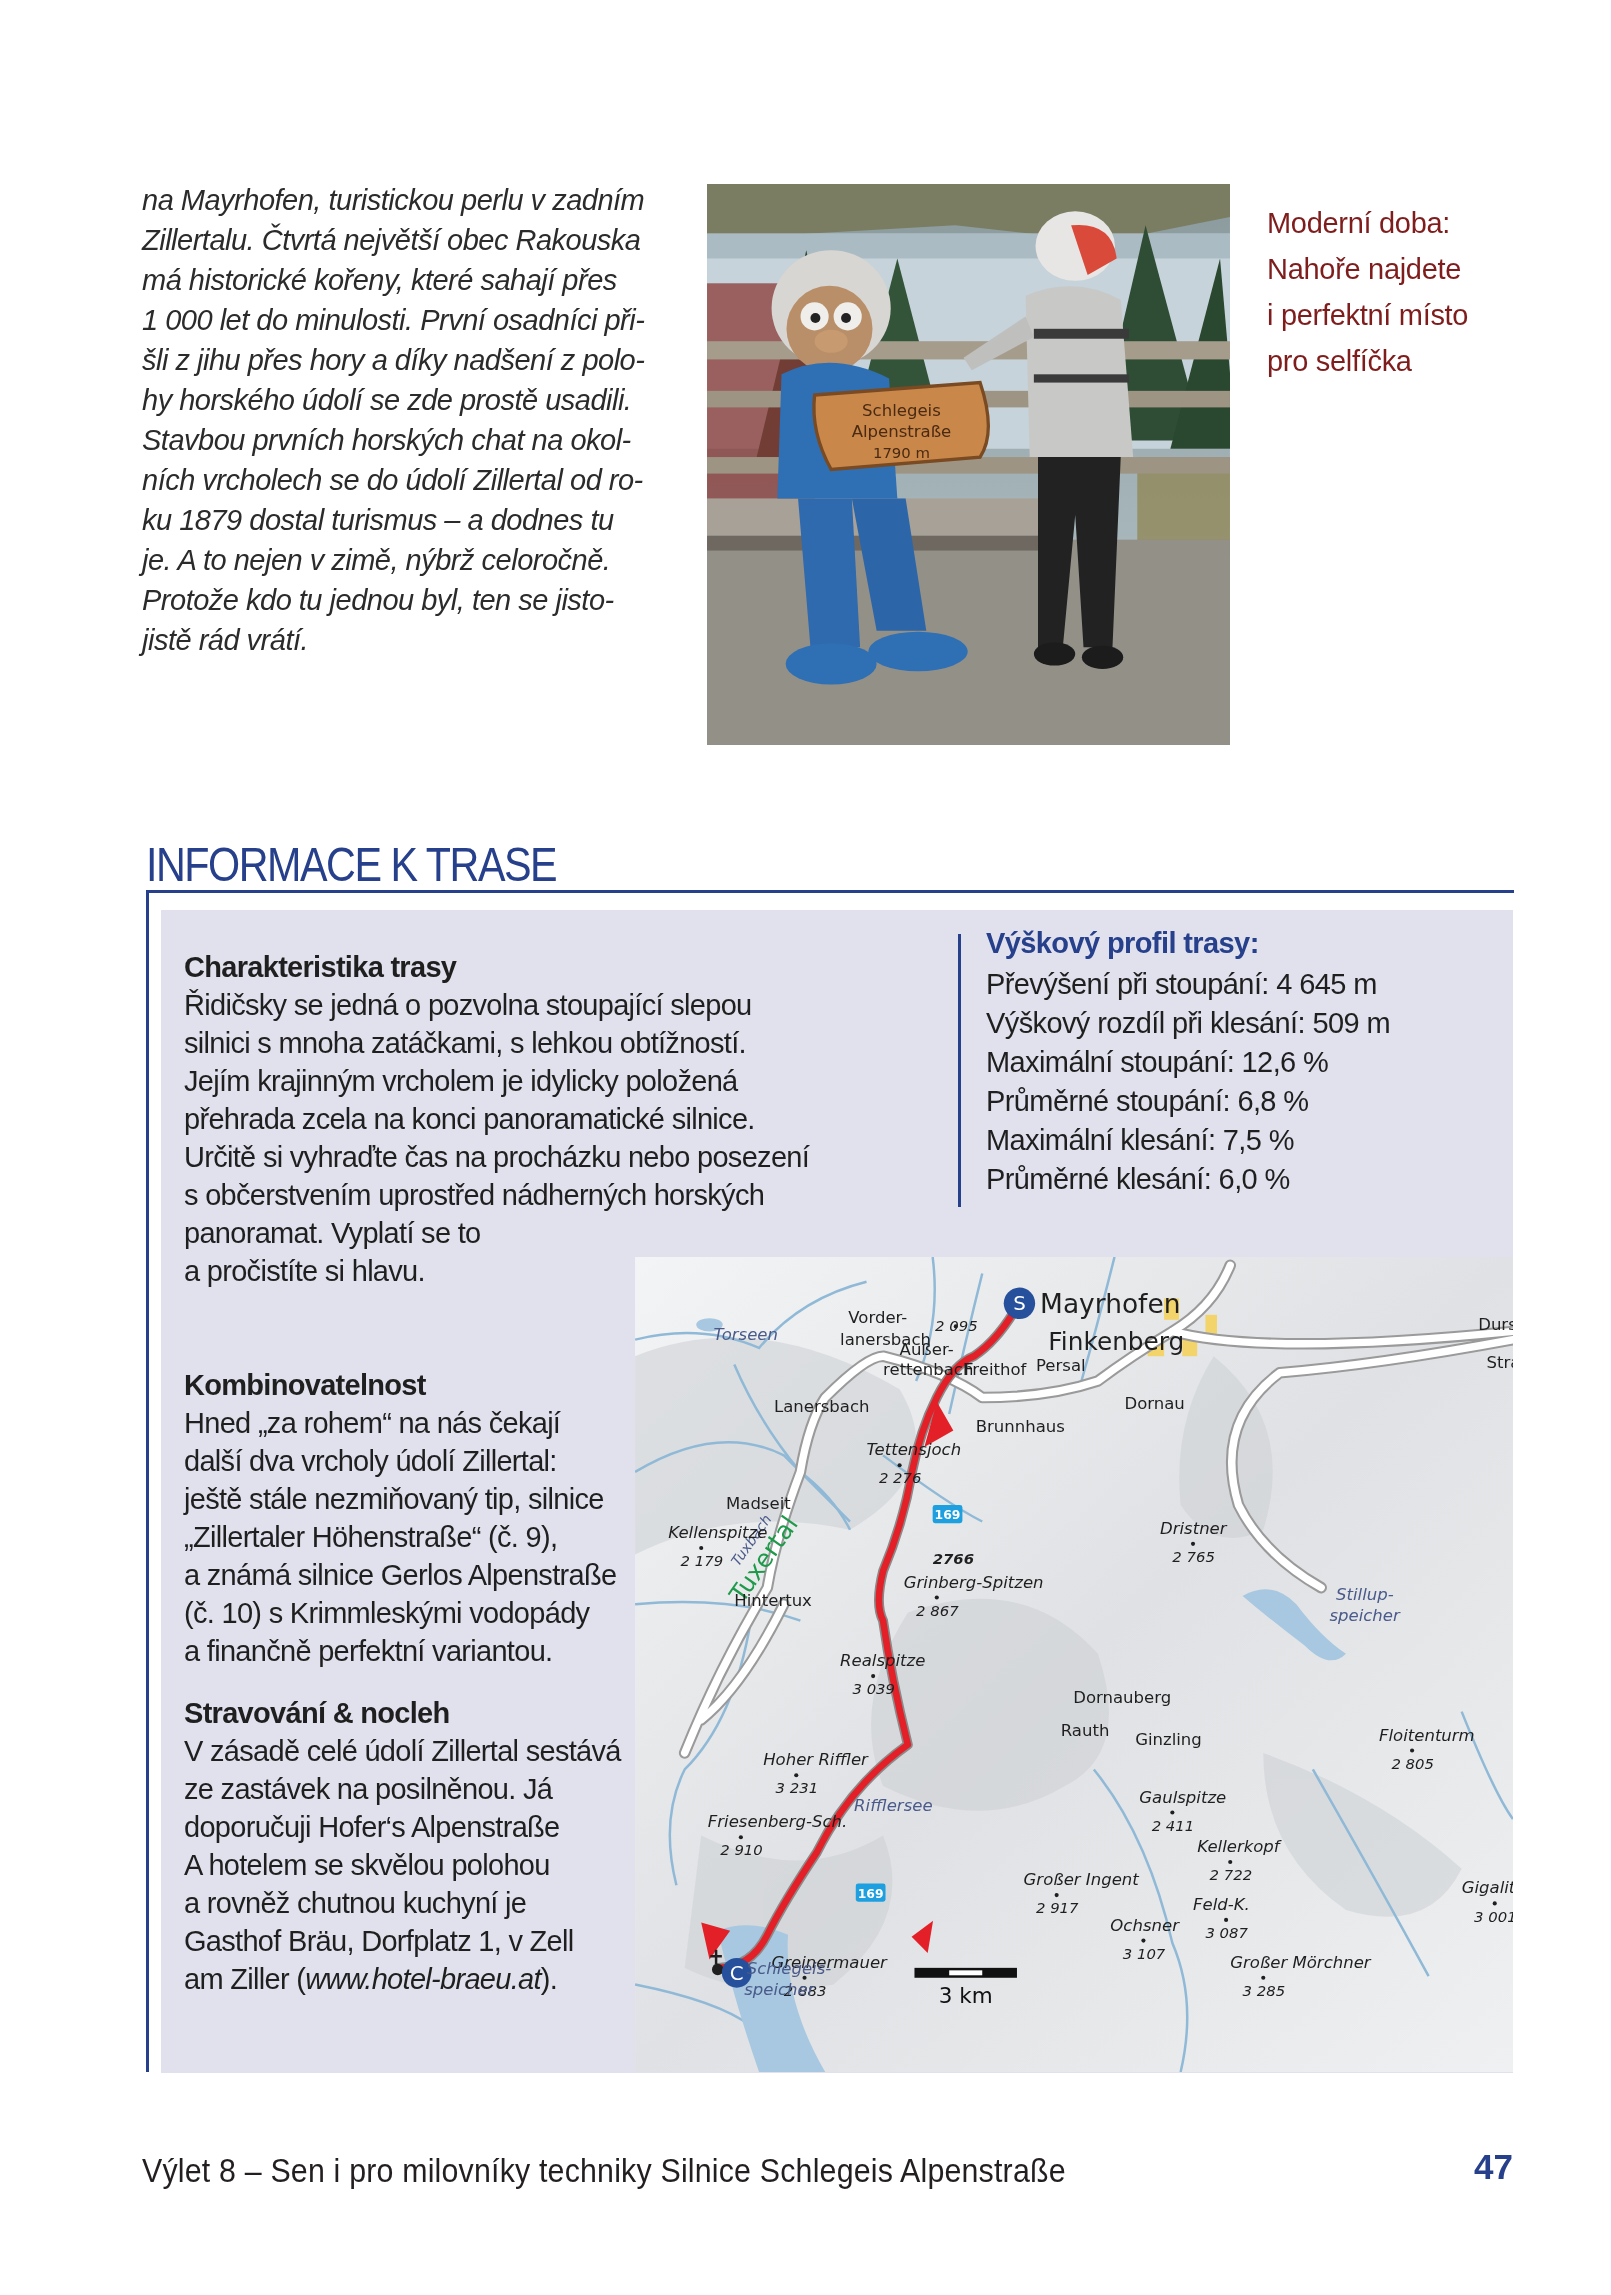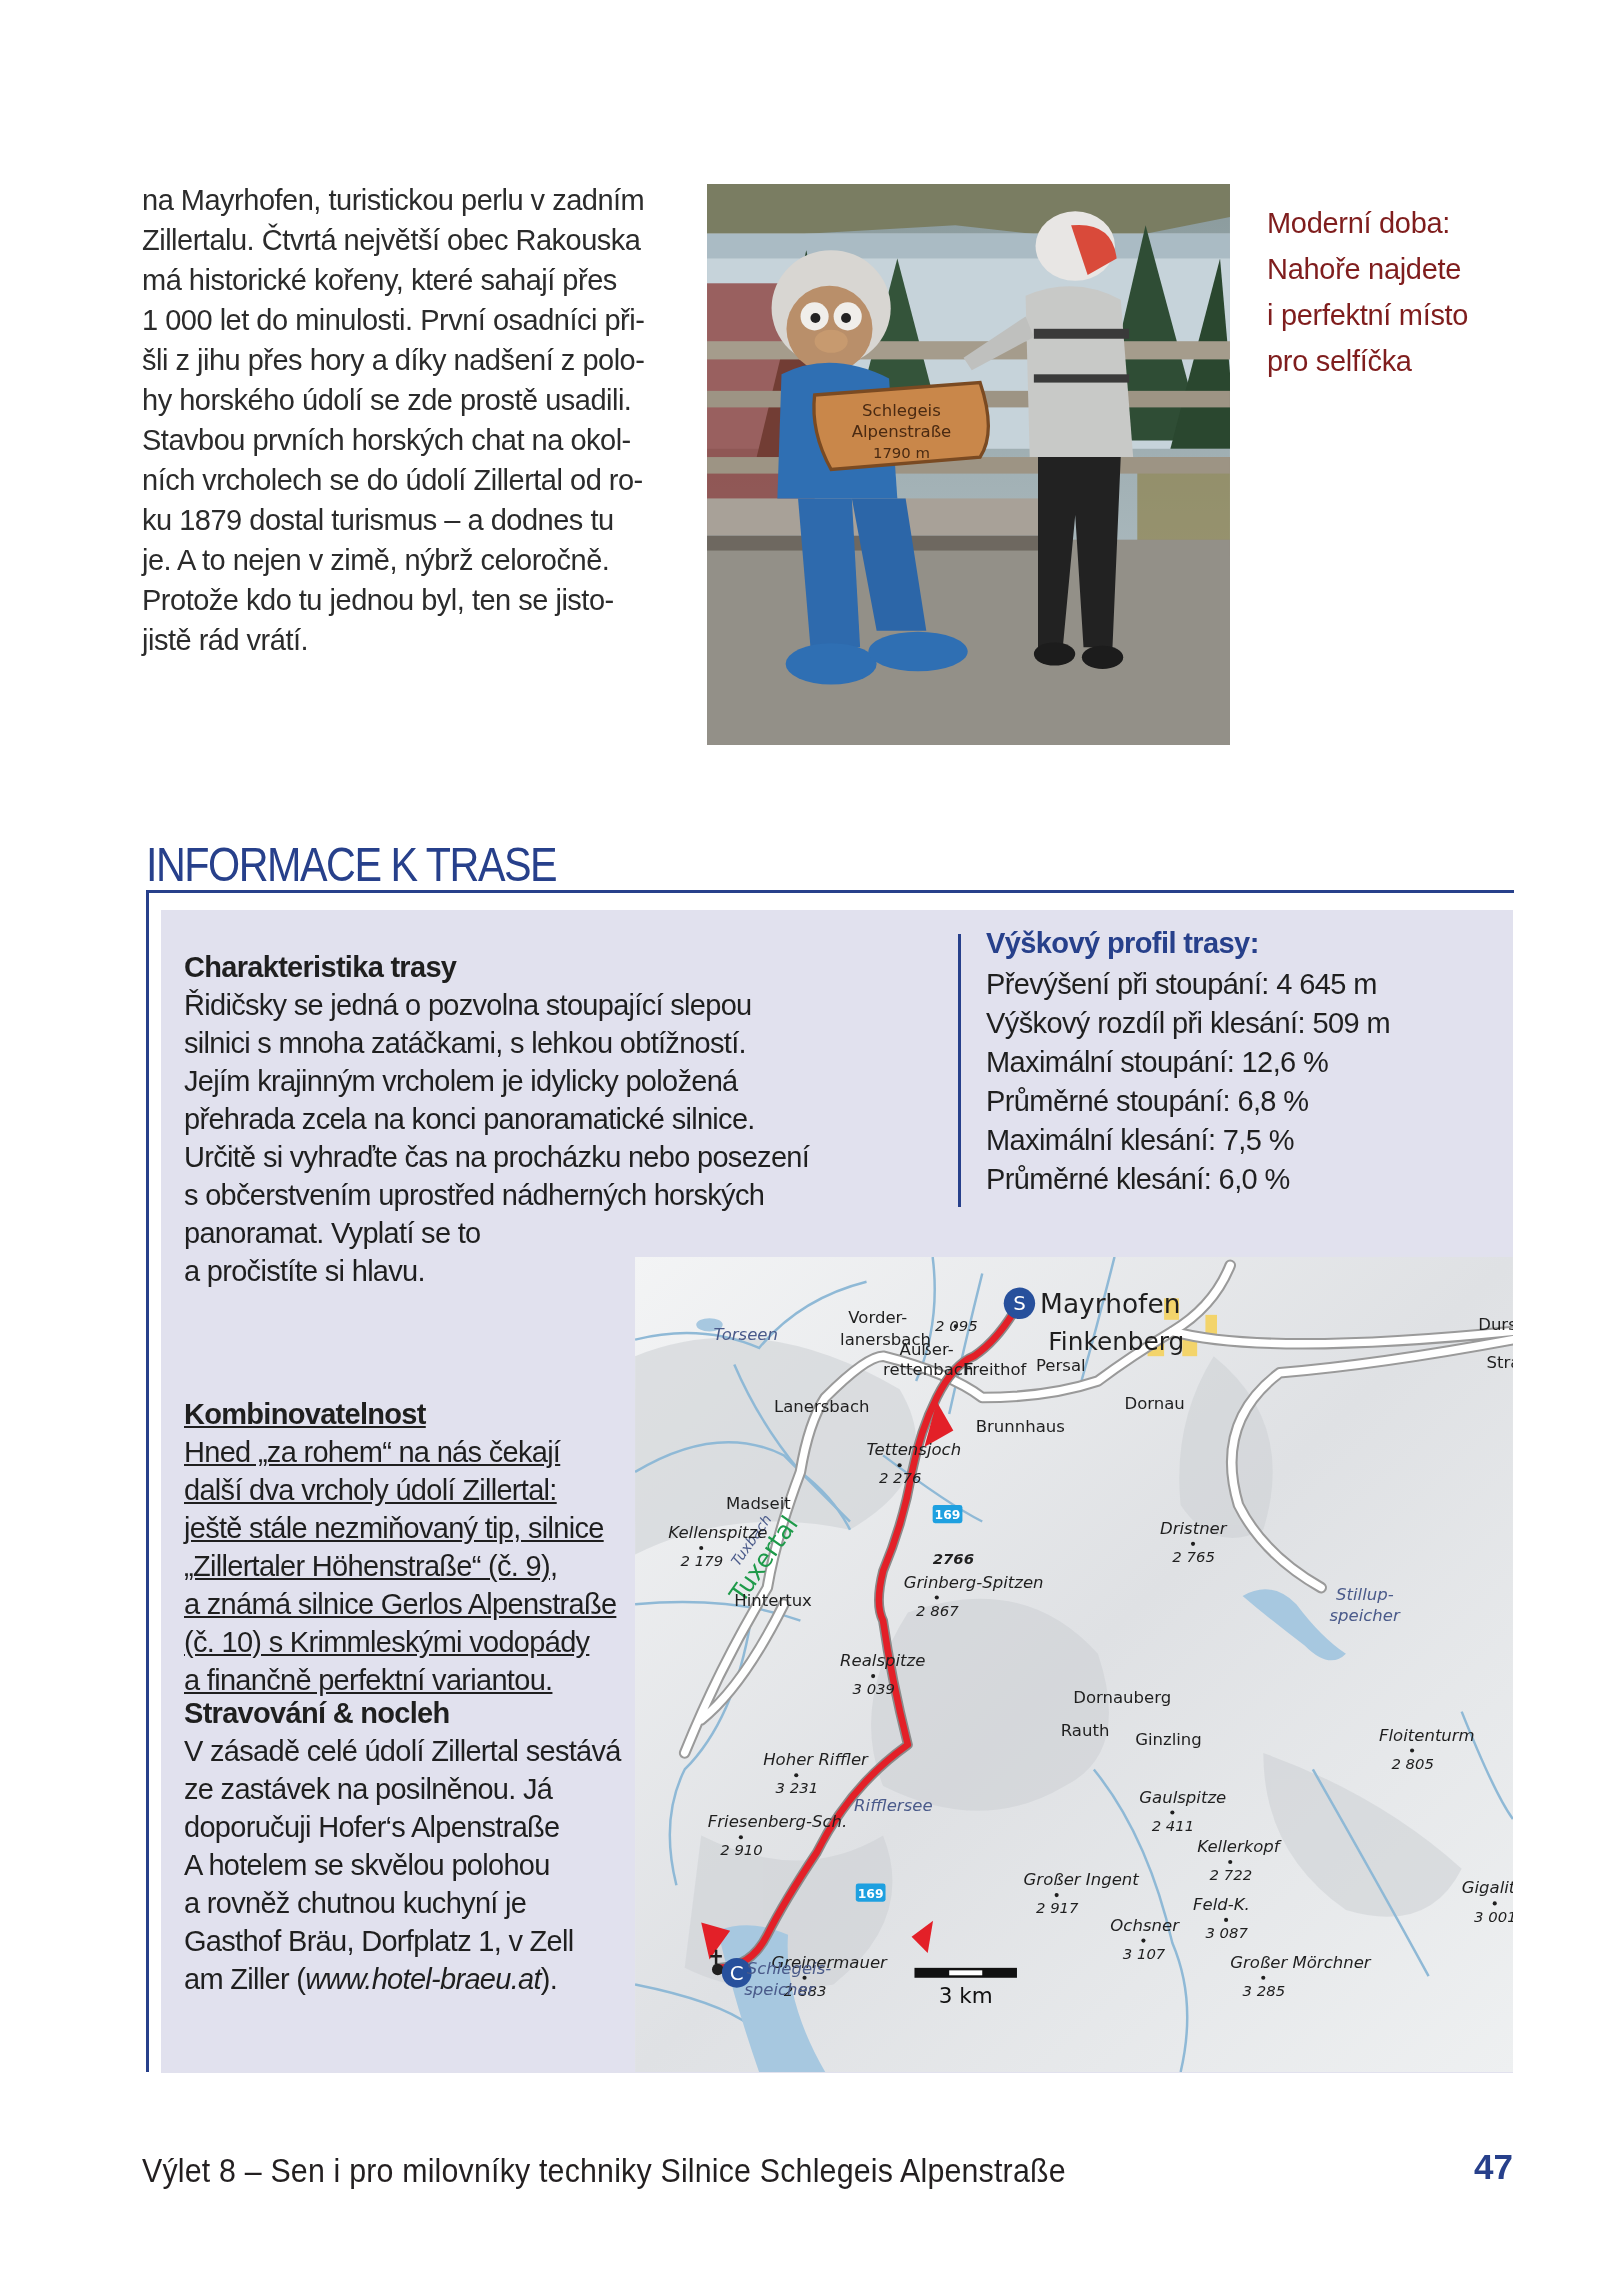--- a/index.html
+++ b/index.html
@@ -1,37 +1,37 @@
 <!DOCTYPE html>
 <html style="font-size:13.2px"><head>
 <meta charset="utf-8">
 <style>
   html, body { margin: 0; padding: 0; background: #ffffff; }
   body { width: 1612px; height: 2295px; position: relative; overflow: hidden;
          font-family: "Liberation Sans", "DejaVu Sans", sans-serif; color: #231f20; }
   .abs { position: absolute; }
   #intro { left: 142px; top: 180px; width: 537px; font-size: 29px; line-height: 40px;
-           font-weight: 300; letter-spacing: -0.5px; color: #2b2b2b; }
+           font-weight: 300; letter-spacing: -0.5px; color: #2b2b2b; font-style: italic; }
   #intro span { display: block; white-space: nowrap; }
   #photo { left: 707px; top: 184px; width: 523px; height: 561px; overflow: hidden; }
   #caption { left: 1267px; top: 200px; width: 298px; font-size: 29px; line-height: 46px;
              color: #7f1d1d; letter-spacing: -0.3px; }
   #caption span { display: block; white-space: nowrap; }
   #heading { left: 146px; top: 837px; font-size: 48px; color: #27408b; letter-spacing: -1.7px;
              line-height: 56px; transform: scaleX(0.86); transform-origin: left top; white-space: nowrap;}
   #heading-rule { left: 146px; top: 890px; width: 1368px; height: 2.5px; background: #27408b; }
   #left-rule { left: 146px; top: 890px; width: 2.5px; height: 1182px; background: #27408b; }
   #infobox { left: 161px; top: 910px; width: 1352px; height: 1163px; background: #e1e1ee; }
   .sec { position: absolute; left: 184px; font-size: 29px; line-height: 38px;
          letter-spacing: -0.7px; color: #1f1f1f; }
   .sec .t { font-weight: bold; display: block; white-space: nowrap; margin-top: 24px; }
   .sec span { display: block; white-space: nowrap; }
   .sec .url { font-style: italic; display: inline; }
   #sec-char { top: 924px; }
-  #sec-comb { top: 1371px; text-decoration: underline; }
+  #sec-comb { top: 1342px; }
   #sec-food { top: 1670px; }
   #profile-divider { left: 958px; top: 934px; width: 2.5px; height: 273px; background: #27408b; }
   #profile { left: 986px; top: 924px; font-size: 29px; line-height: 39px; letter-spacing: -0.6px; }
   #profile .ptitle { color: #27408b; font-weight: bold; display: block; margin-bottom: 1.7px; white-space: nowrap;}
   #profile .row { display: block; white-space: nowrap; color: #1f1f1f; }
   #profile .row b { font-weight: normal; }
   #map { left: 635px; top: 1257px; width: 878px; height: 815px; overflow: hidden; background: #eceef0; }
   #map svg { display: block; }
   #footer-text { left: 142px; top: 2152px; font-size: 33px; letter-spacing: 0.2px; color: #231f20;
                  white-space: nowrap; transform: scaleX(0.92); transform-origin: left top;}

